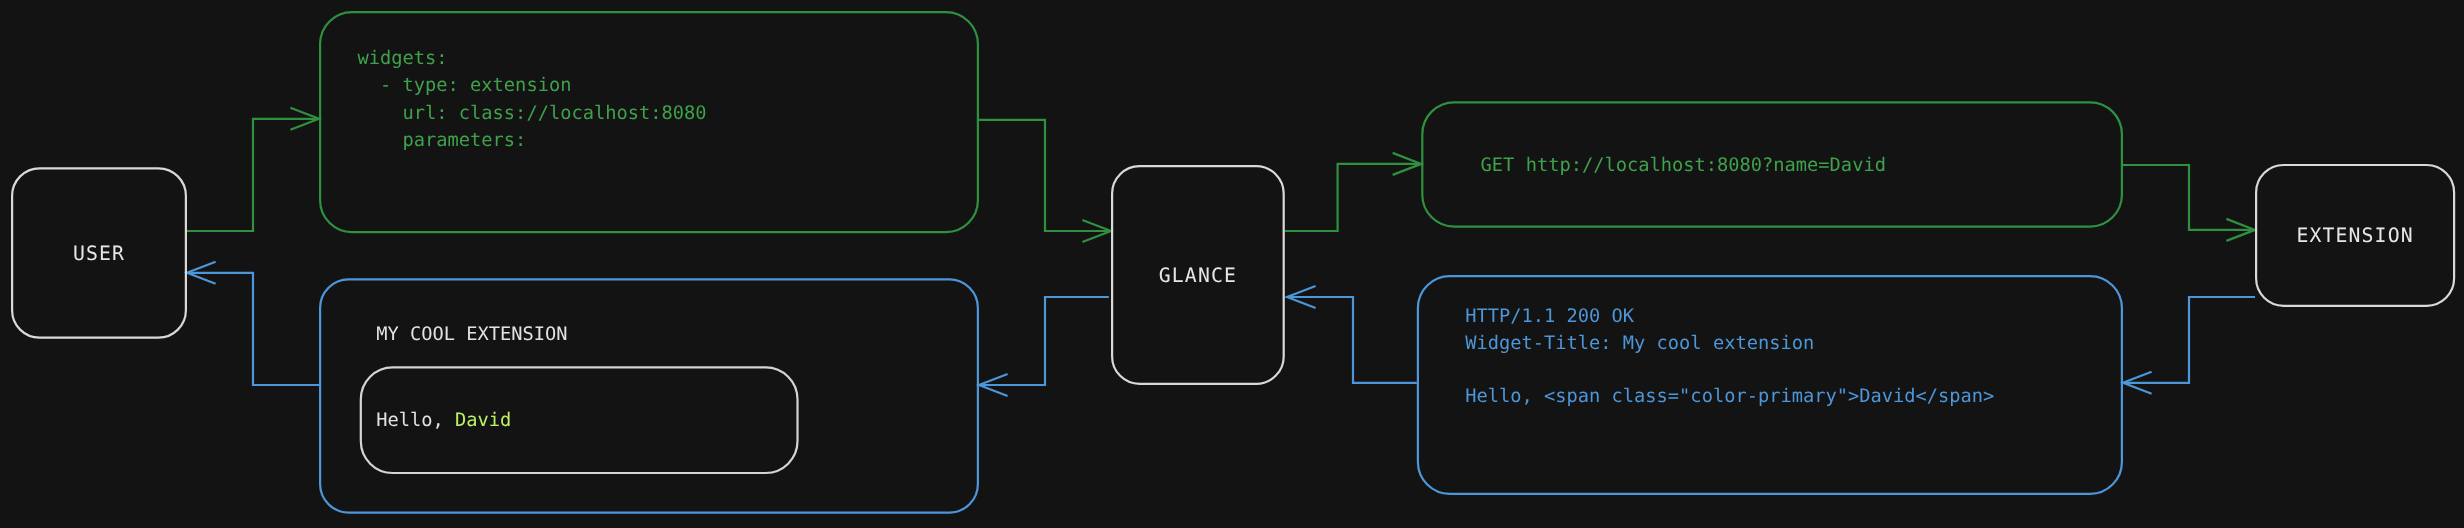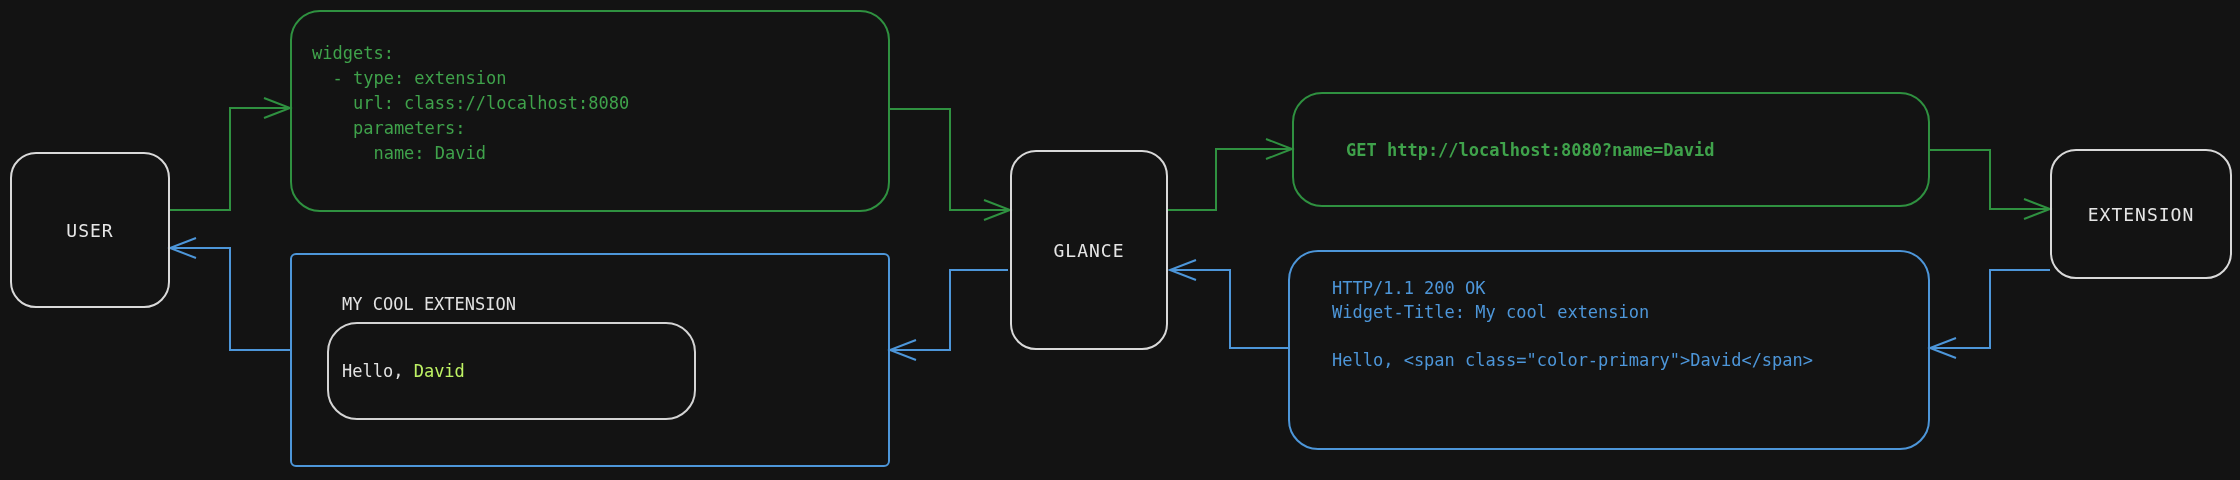--- a/index.html
+++ b/index.html
@@ -8,51 +8,51 @@
     width:2240px;height:480px;
     background:#131313;
     font-family:"DejaVu Sans Mono", monospace;
     overflow:hidden;
   }
   .wires{position:absolute;left:0;top:0;width:2240px;height:480px;}
   .wires polyline,.wires path{fill:none;stroke-width:2px;}
   .wire-green{stroke:#2f9140;}
   .wire-blue{stroke:#4d96d9;}
 
-  .box{position:absolute;box-sizing:border-box;border-radius:6px;background:transparent;}
+  .box{position:absolute;box-sizing:border-box;border-radius:27px;background:transparent;}
   .node{
     border:2px solid #d9d9d9;border-radius:26px;
     display:flex;align-items:center;justify-content:center;
     color:#e6e6e6;font-size:18px;letter-spacing:1px;
   }
   #node-user{left:10px;top:152px;width:160px;height:156px;}
   #node-glance{left:1010px;top:150px;width:158px;height:200px;}
   #node-extension{left:2050px;top:149px;width:182px;height:130px;}
 
   .codebox{border-radius:30px;}
   .codebox .code-line{white-space:pre;font-size:17px;}
   .green-box{border:2px solid #2f9140;color:#3fa24b;}
   .blue-box{border:2px solid #4d96d9;color:#4d96d9;}
 
-  #config-box{left:290px;top:10px;width:600px;height:202px;padding:29px 0 0 20px;}
+  #config-box{left:290px;top:10px;width:600px;height:202px;padding:29px 0 0 33px;}
   #config-box .code-line{line-height:25px;height:25px;}
 
-  #request-box{left:1292px;top:92px;width:638px;height:115px;display:flex;align-items:center;font-weight:bold;}
+  #request-box{left:1292px;top:92px;width:638px;height:115px;display:flex;align-items:center;}
   #request-box .code-line{padding-left:52px;}
 
   #response-box{left:1288px;top:250px;width:642px;height:200px;padding:24px 0 0 42px;}
   #response-box .code-line{line-height:24px;height:24px;}
 
   #widget-box{left:290px;top:253px;width:600px;height:214px;border:2px solid #4d96d9;}
   .widget-title{
     position:absolute;left:50px;top:37px;height:24px;line-height:24px;
     color:#e2e2e2;font-size:17px;white-space:pre;
   }
   .hello-box{
-    position:absolute;left:35px;top:67px;width:369px;height:98px;
+    position:absolute;left:35px;top:78px;width:399px;height:98px;
     box-sizing:border-box;border:2px solid #d4d4d4;border-radius:30px;
     display:flex;align-items:center;padding-left:13px;
     font-size:17px;color:#e2e2e2;white-space:pre;
   }
   .orange{color:#bef264;}
 </style>
 </head>
 <body>
 
 <div class="canvas">
@@ -102,21 +102,20 @@
 
   <div class="box node" id="node-extension">
     <span>EXTENSION</span>
   </div>
 
   <div class="box codebox green-box" id="config-box">
     <div class="code-line">widgets:</div>
     <div class="code-line">  - type: extension</div>
     <div class="code-line">    url: class://localhost:8080</div>
     <div class="code-line">    parameters:</div>
-    <div class="code-line">      name: David</div>
   </div>
 
   <div class="box codebox green-box" id="request-box">
     <div class="code-line">GET http://localhost:8080?name=David</div>
   </div>
 
   <div class="box codebox blue-box" id="response-box">
     <div class="code-line">HTTP/1.1 200 OK</div>
     <div class="code-line">Widget-Title: My cool extension</div>
     <div class="code-line"></div>

